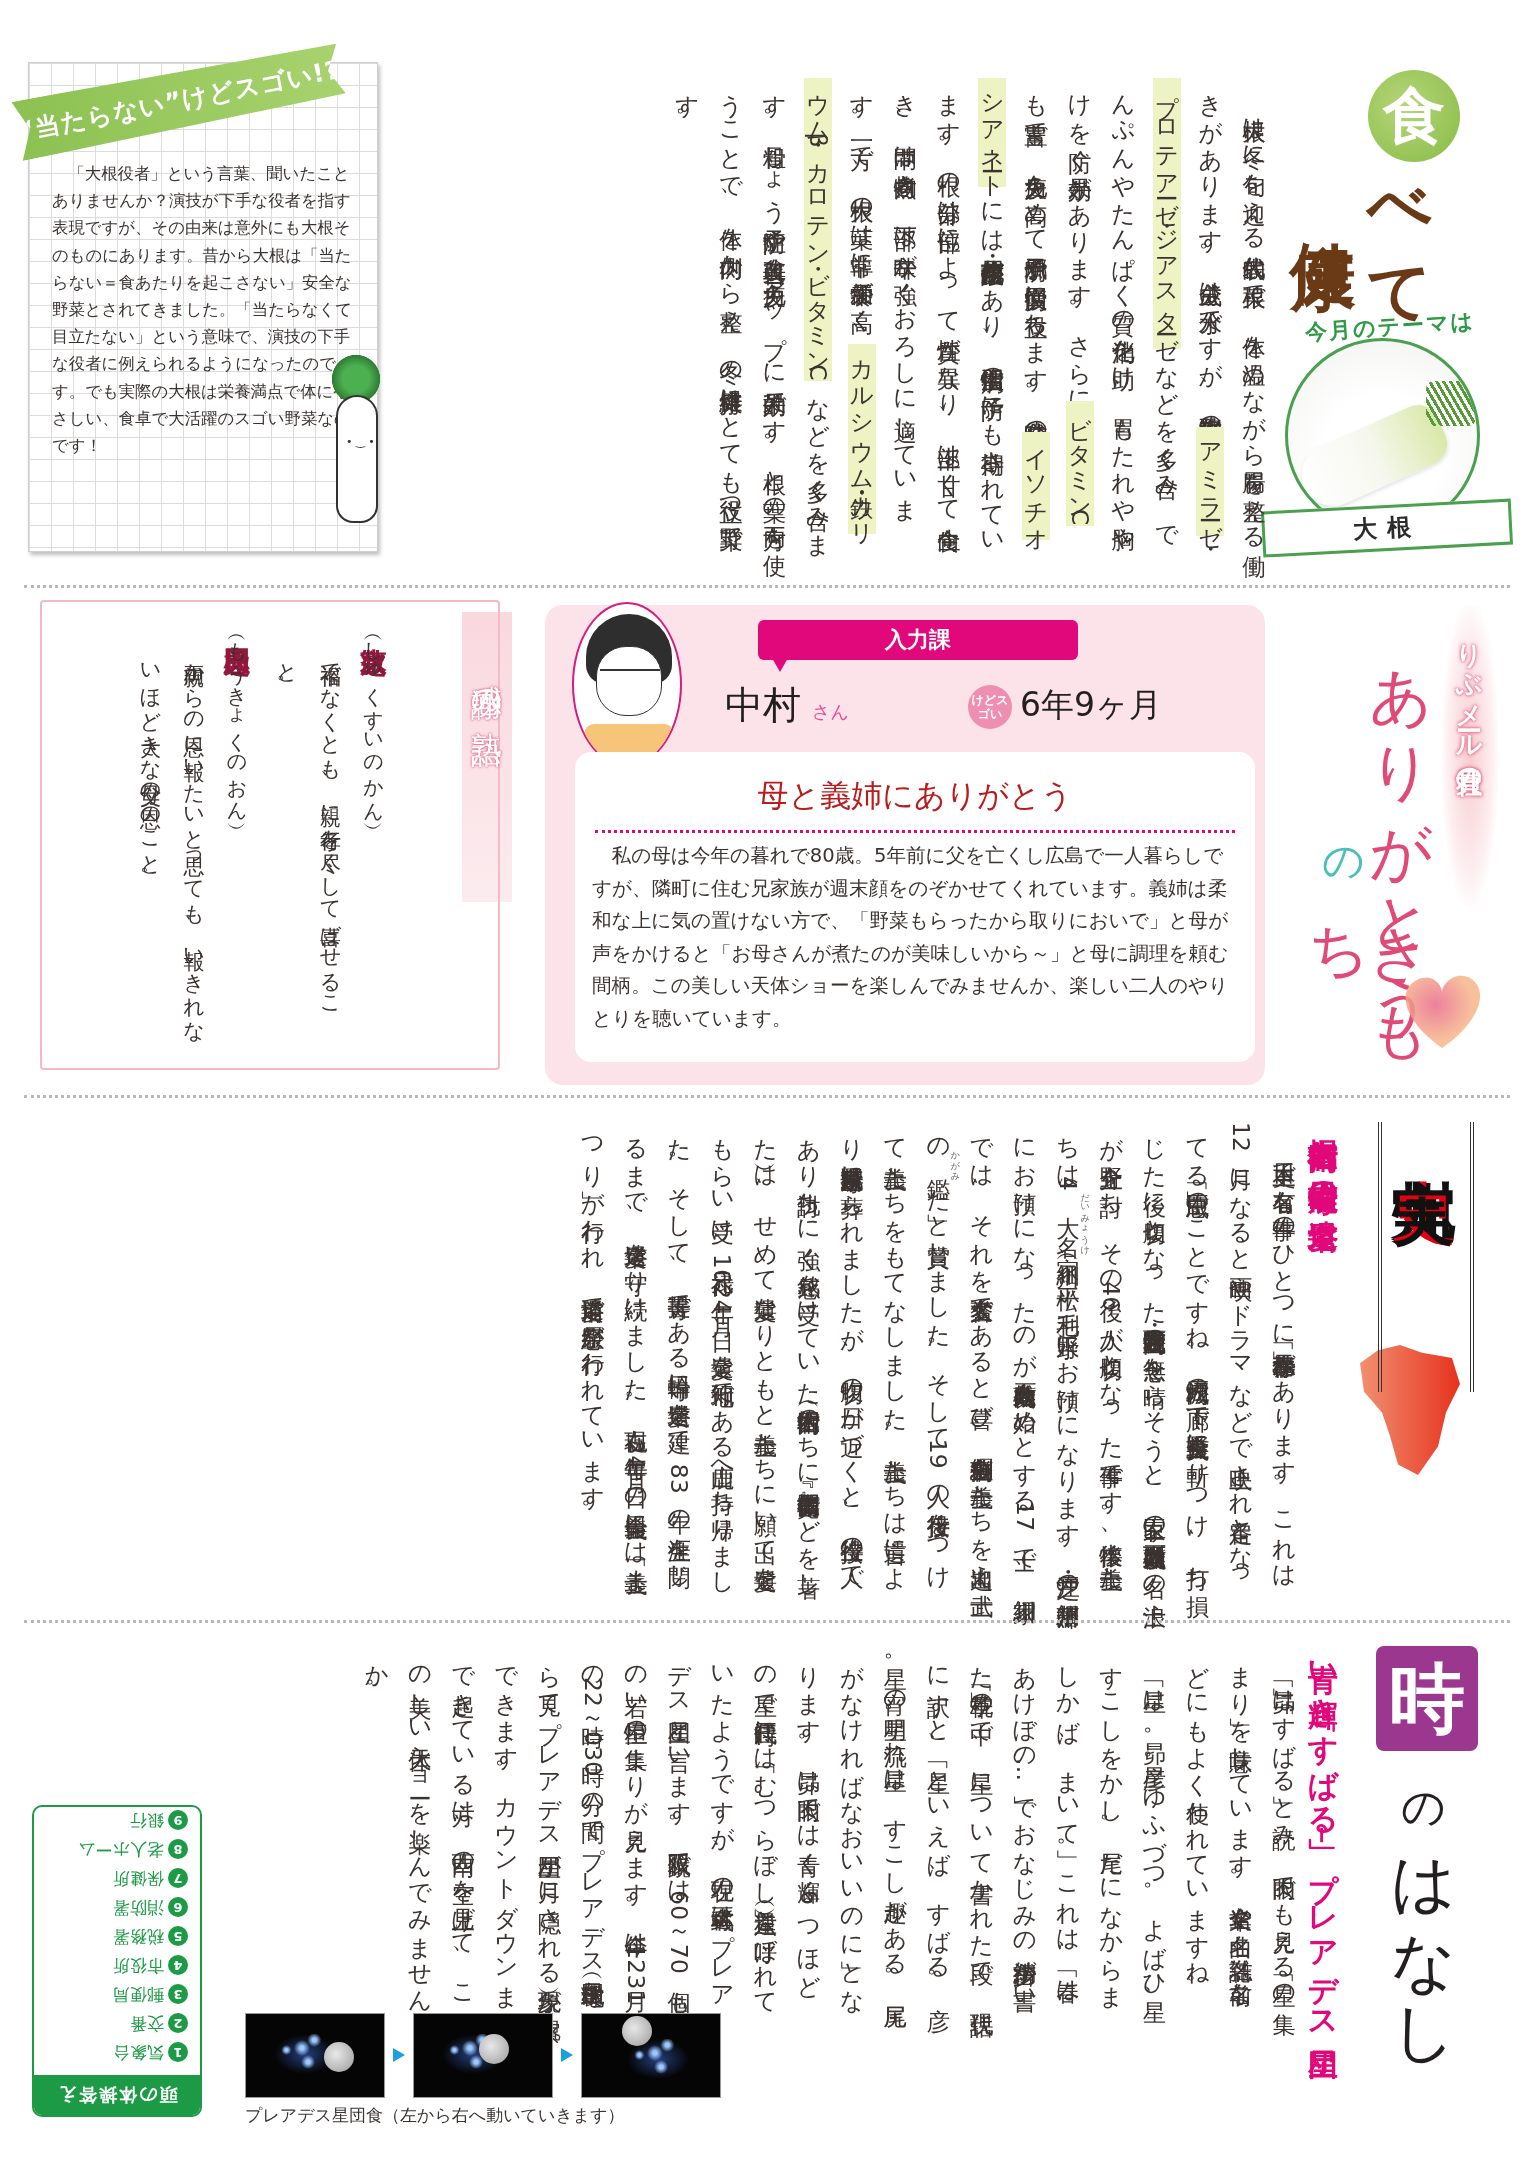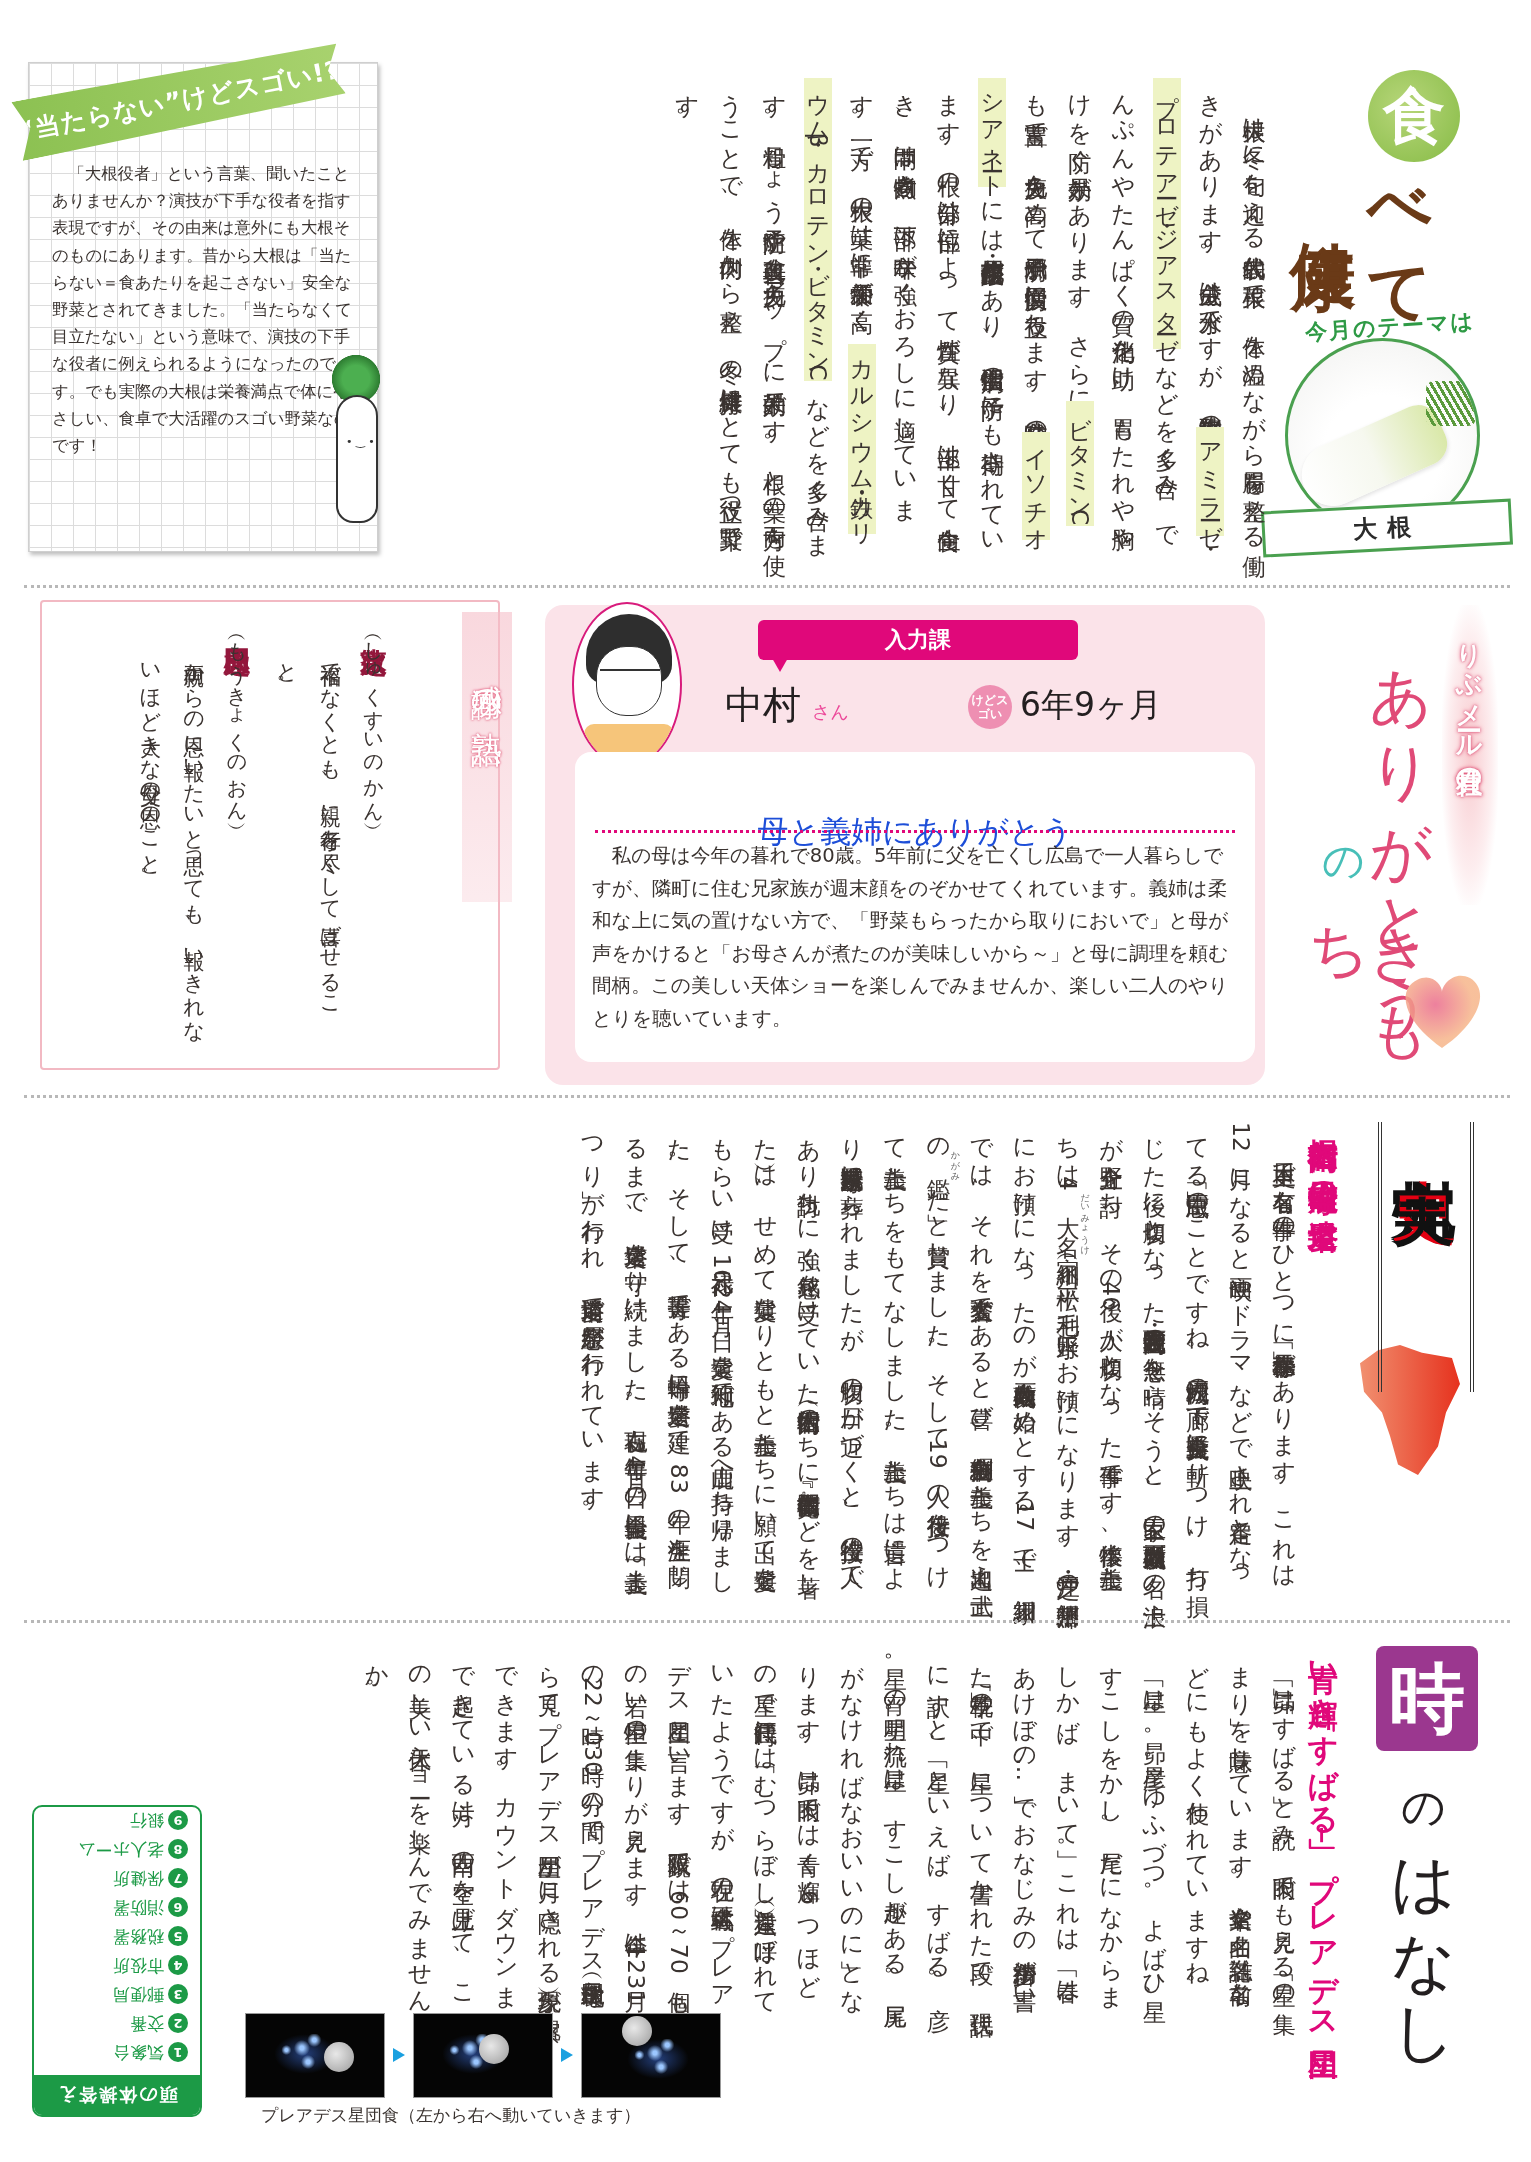--- a/index.html
+++ b/index.html
@@ -56,21 +56,21 @@
   .s2-avatar .glasses { position: absolute; left: 26px; top: 65px; width: 60px; height: 16px; border-top: 2px solid #333; }
   .s2-avatar .shirt { position: absolute; left: 10px; top: 120px; width: 90px; height: 60px; background: #f6c57a; border-radius: 10px 10px 0 0; }
   .s2-avatar .shirt2 { position: absolute; left: 6px; top: 135px; width: 98px; height: 40px; background: #e48fb0; }
   .s2-dept { left: 758px; top: 620px; width: 320px; height: 40px; background: #e0087a; border-radius: 6px; color: #fff; font-size: 22px; font-weight: bold; display: flex; align-items: center; justify-content: center; }
   .s2-dept::after { content: ""; position: absolute; left: 14px; bottom: -12px; border-left: 8px solid transparent; border-right: 8px solid transparent; border-top: 14px solid #e0087a; }
   .s2-name { left: 725px; top: 680px; font-size: 38px; color: #231f20; }
   .s2-san { left: 812px; top: 700px; font-size: 18px; color: #ec4899; }
   .s2-badge { left: 968px; top: 685px; width: 44px; height: 44px; border-radius: 50%; background: #ee8fb2; color: #fff; font-size: 12px; font-weight: bold; line-height: 14px; display: flex; align-items: center; justify-content: center; text-align: center; }
   .s2-tenure { left: 1020px; top: 683px; font-size: 33px; color: #231f20; }
   .s2-inner { left: 575px; top: 752px; width: 680px; height: 310px; background: #fff; border-radius: 16px; }
-  .s2-heading { left: 575px; top: 775px; width: 680px; text-align: center; font-size: 31px; color: #1d4ed8; margin-top: 36px; }
+  .s2-heading { left: 575px; top: 775px; width: 680px; text-align: center; font-size: 31px; color: #b91c1c; }
   .s2-pink-dots { left: 595px; top: 830px; width: 640px; border-top: 3px dotted #e0087a; }
   .s2-letter { left: 592px; top: 840px; width: 650px; font-size: 19.6px; line-height: 32.6px; color: #3a3330; text-indent: 1em; }
 
   .s2-idioms { left: 40px; top: 600px; width: 460px; height: 470px; border: 2px solid #f2b9c3; border-radius: 4px; }
   .s2-idioms-title { left: 462px; top: 612px; width: 50px; height: 290px; background: linear-gradient(180deg, rgba(245,190,200,0.6), rgba(245,190,200,0.3)); writing-mode: vertical-rl; font-size: 31px; color: #fff; text-shadow: 0 0 3px #e56a87, 0 0 2px #e56a87; display: flex; align-items: center; padding-top: 48px; letter-spacing: 4px; font-family: "DejaVu Serif", serif; }
   .s2-idioms-body { left: 65px; top: 628px; width: 330px; height: 420px; font-family: "DejaVu Serif", "Liberation Serif", serif; font-size: 21px; line-height: 43.5px; color: #3a3330; }
   .idiom-term { color: #93173c; font-weight: bold; font-size: 26px; }
   .idiom-read { font-size: 20px; }
   .idiom-def { display: block; padding-top: 1em; }
 
@@ -91,21 +91,21 @@
   .s4-title-rest .no { font-size: 44px; }
   .s4-subtitle { left: 1308px; top: 1640px; writing-mode: vertical-rl; font-size: 30px; font-weight: bold; color: #e0087a; line-height: 1; letter-spacing: 1px; }
   .s4-body { left: 40px; top: 1650px; width: 1265px; height: 360px; font-size: 23.4px; line-height: 43.2px; letter-spacing: 0.2px; }
   .s4-body p { text-indent: 1em; }
 
   .s4-photos { left: 245px; top: 2010px; width: 505px; height: 90px; display: flex; align-items: center; }
   .eclipse { position: relative; width: 140px; height: 85px; background: #050505; border: 1px solid #999; }
   .eclipse .stars { position: absolute; left: 28px; top: 20px; width: 62px; height: 40px; background: radial-gradient(circle at 20% 40%, #9cc7ff 1.5px, transparent 5px), radial-gradient(circle at 45% 35%, #9cc7ff 2px, transparent 8px), radial-gradient(circle at 65% 15%, #9cc7ff 2px, transparent 7px), radial-gradient(circle at 55% 70%, #9cc7ff 2px, transparent 7px), radial-gradient(ellipse at 50% 50%, rgba(60,110,220,0.55), transparent 70%); }
   .eclipse .moon { position: absolute; width: 30px; height: 30px; border-radius: 50%; background: radial-gradient(circle at 40% 40%, #e8e8e8, #9a9a9a); }
   .arrow { width: 0; height: 0; border-top: 7px solid transparent; border-bottom: 7px solid transparent; border-left: 12px solid #1aa0e0; margin: 0 8px; }
-  .s4-caption { left: 245px; top: 2104px; width: 520px; font-size: 17px; color: #3a3330; margin-left: 16px; }
+  .s4-caption { left: 245px; top: 2104px; width: 520px; font-size: 17px; color: #3a3330; }
 
   .s4-answers { left: 32px; top: 1805px; width: 170px; height: 312px; border: 2.5px solid #1c9a46; border-radius: 10px; background: #fff; transform: rotate(180deg); overflow: hidden; }
   .s4-answers-head { height: 40px; background: #1c9a46; color: #fff; font-size: 18px; font-weight: bold; display: flex; align-items: center; justify-content: center; letter-spacing: 2px; }
   .s4-answers ul { list-style: none; padding: 8px 10px 0 12px; }
   .s4-answers li { font-size: 17px; line-height: 29px; color: #1c9a46; display: flex; align-items: center; }
   .s4-answers .num { width: 20px; height: 20px; border-radius: 50%; background: #1c9a46; color: #fff; font-size: 13px; font-weight: bold; display: inline-flex; align-items: center; justify-content: center; margin-right: 4px; }
 </style>
 </head>
 <body>
 

